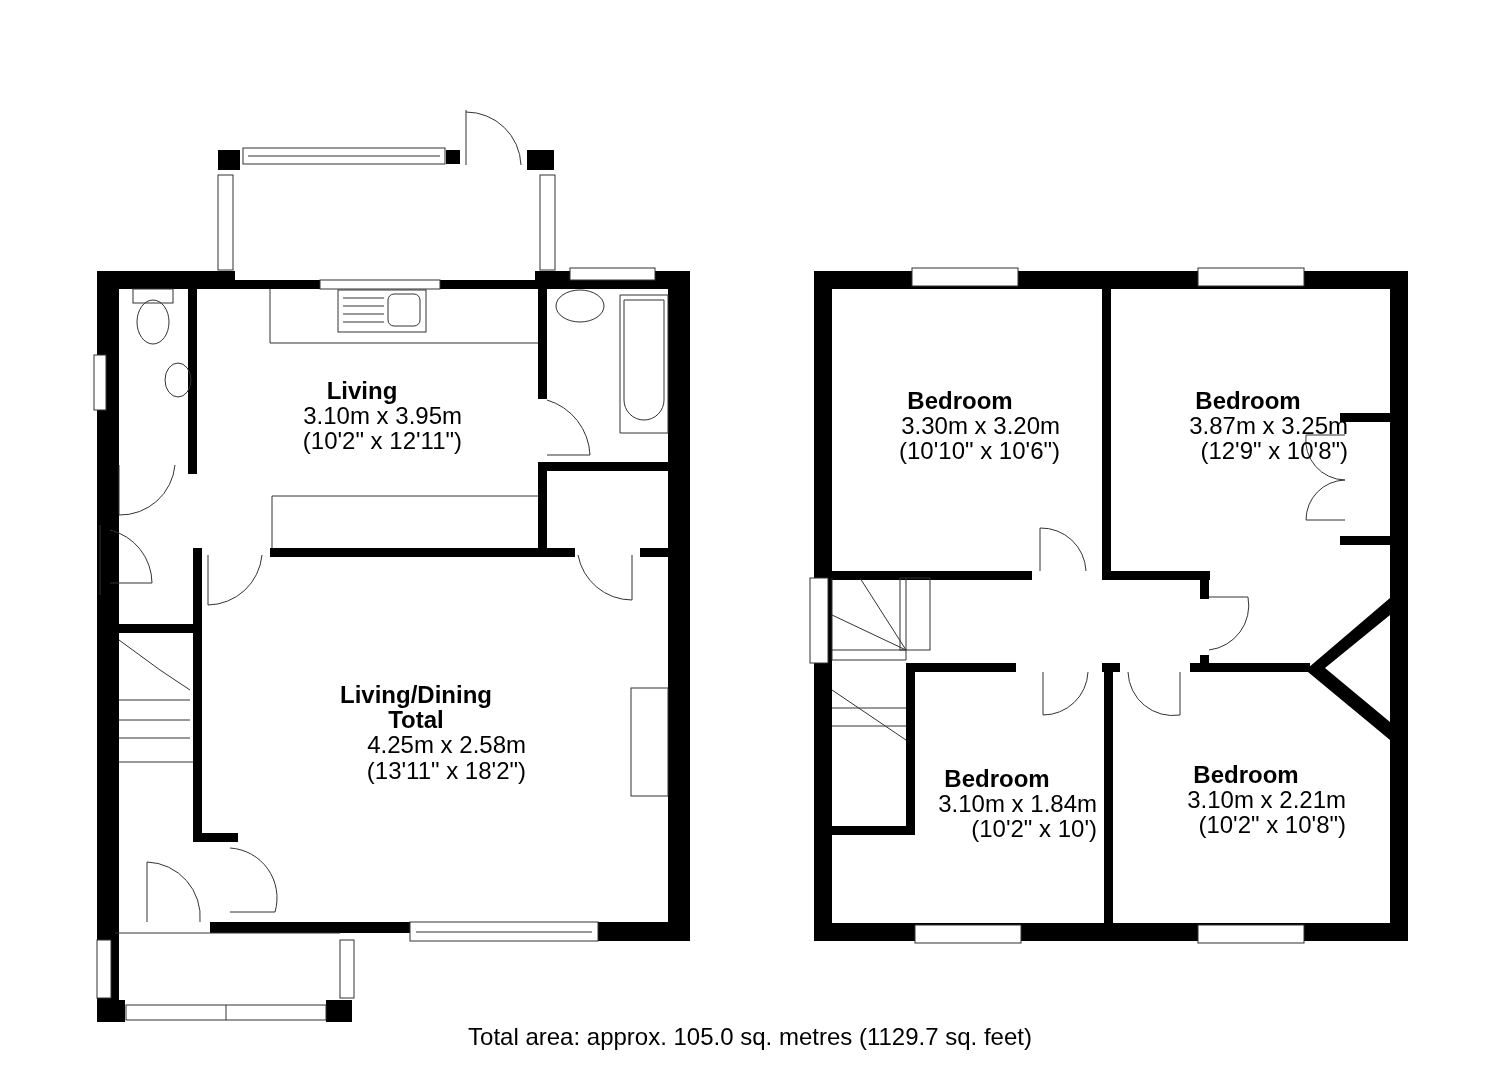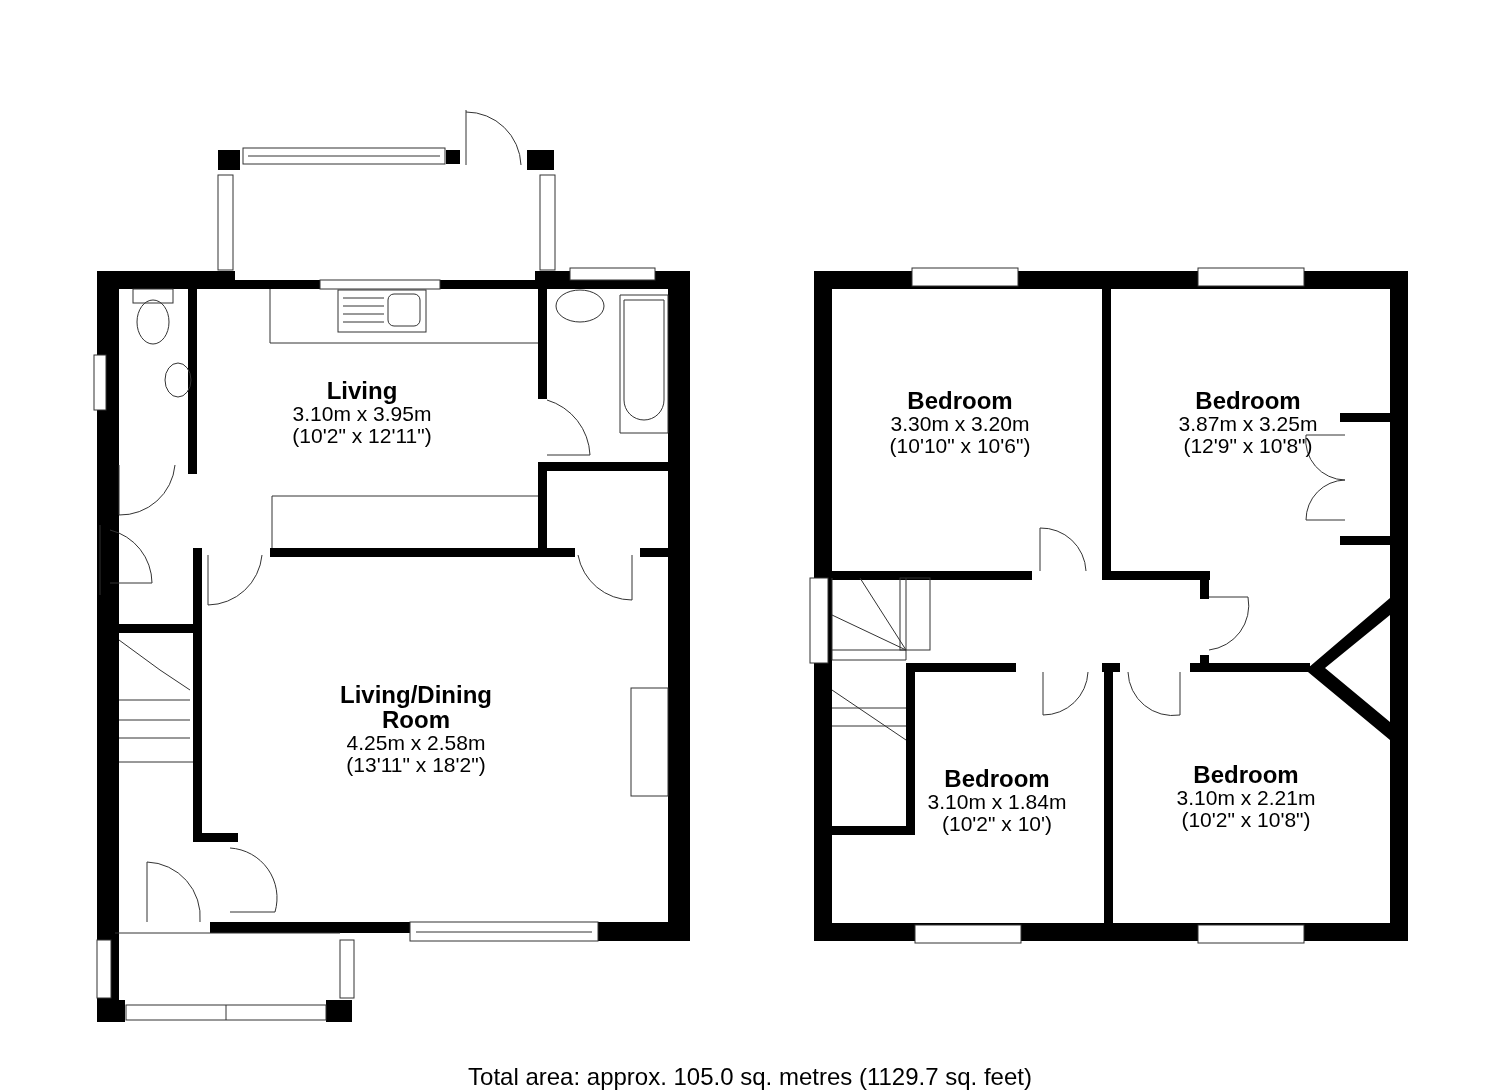--- a/index.html
+++ b/index.html
@@ -5,21 +5,21 @@
   html, body { margin: 0; padding: 0; background: #ffffff; }
   body { width: 1500px; height: 1091px; position: relative; overflow: hidden; font-family: "Liberation Sans", sans-serif; color: #000; }
   svg.plan { position: absolute; left: 0; top: 0; width: 1500px; height: 1091px; }
   .wall { fill: #000; }
   .thin { fill: none; stroke: #333; stroke-width: 1; }
   .win { fill: #fff; stroke: #333; stroke-width: 1; }
   .label { position: absolute; text-align: center; line-height: 1.05; }
   .title { font-weight: bold; font-size: 28px; }
   .sub { font-size: 16px; }
   .room-name { font-weight: bold; font-size: 24px; }
-  .room-dim { font-size: 21px; }
+  .room-dim { font-size: 24px; text-align: right; }
   .total { font-size: 24px; }
 </style>
 </head>
 <body>
 
 <svg class="plan" viewBox="0 0 1500 1091" xmlns="http://www.w3.org/2000/svg">
 
   <g>
 
     <rect class="wall" x="97" y="271" width="22" height="751"></rect>
@@ -153,21 +153,21 @@
 </div>
 
 <div class="label" style="left:262px; top:378px; width:200px;">
   <div class="room-name">Living</div>
   <div class="room-dim">3.10m x 3.95m</div>
   <div class="room-dim">(10'2" x 12'11")</div>
 </div>
 
 <div class="label" style="left:306px; top:682px; width:220px;">
   <div class="room-name">Living/Dining</div>
-  <div class="room-name">Room</div>
+  <div class="room-name">Total</div>
   <div class="room-dim">4.25m x 2.58m</div>
   <div class="room-dim">(13'11" x 18'2")</div>
 </div>
 
 <div class="label" style="left:860px; top:388px; width:200px;">
   <div class="room-name">Bedroom</div>
   <div class="room-dim">3.30m x 3.20m</div>
   <div class="room-dim">(10'10" x 10'6")</div>
 </div>
 
@@ -182,13 +182,13 @@
   <div class="room-dim">3.10m x 1.84m</div>
   <div class="room-dim">(10'2" x 10')</div>
 </div>
 
 <div class="label" style="left:1146px; top:762px; width:200px;">
   <div class="room-name">Bedroom</div>
   <div class="room-dim">3.10m x 2.21m</div>
   <div class="room-dim">(10'2" x 10'8")</div>
 </div>
 
-<div class="label total" style="left:340px; top:1024px; width:820px;margin-top:40px;">Total area: approx. 105.0 sq. metres (1129.7 sq. feet)</div>
+<div class="label total" style="left:340px; top:1024px; width:820px;">Total area: approx. 105.0 sq. metres (1129.7 sq. feet)</div>
 
 </body></html>

